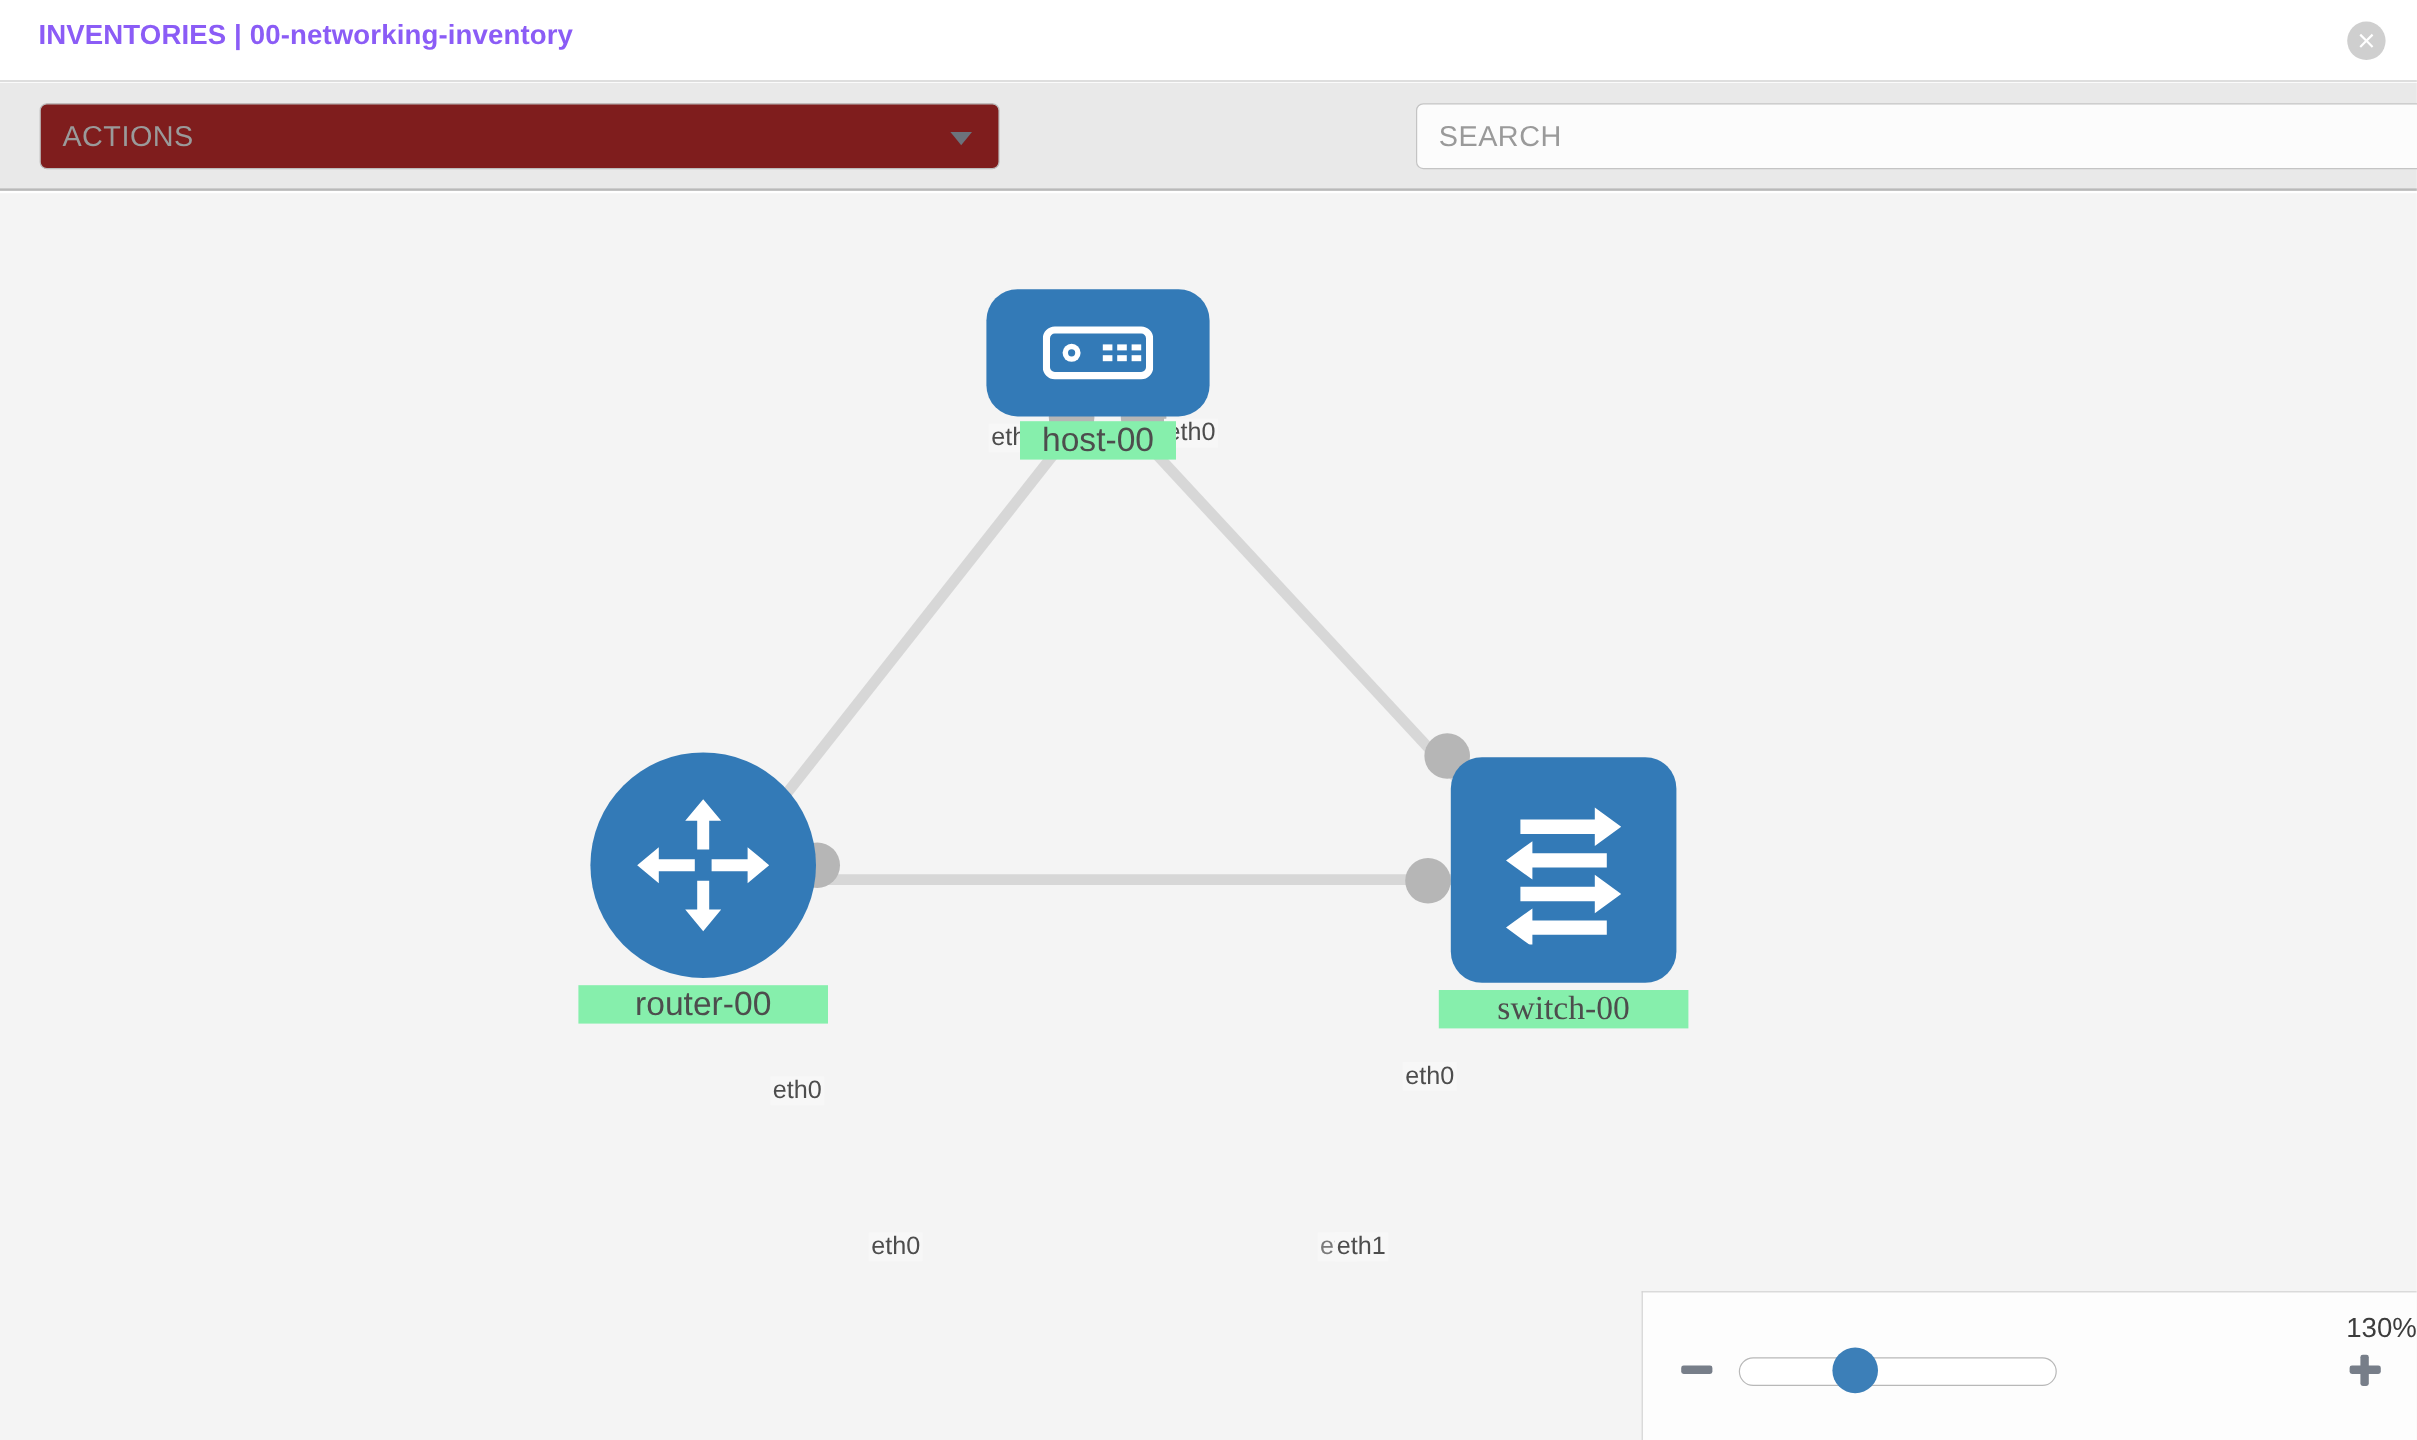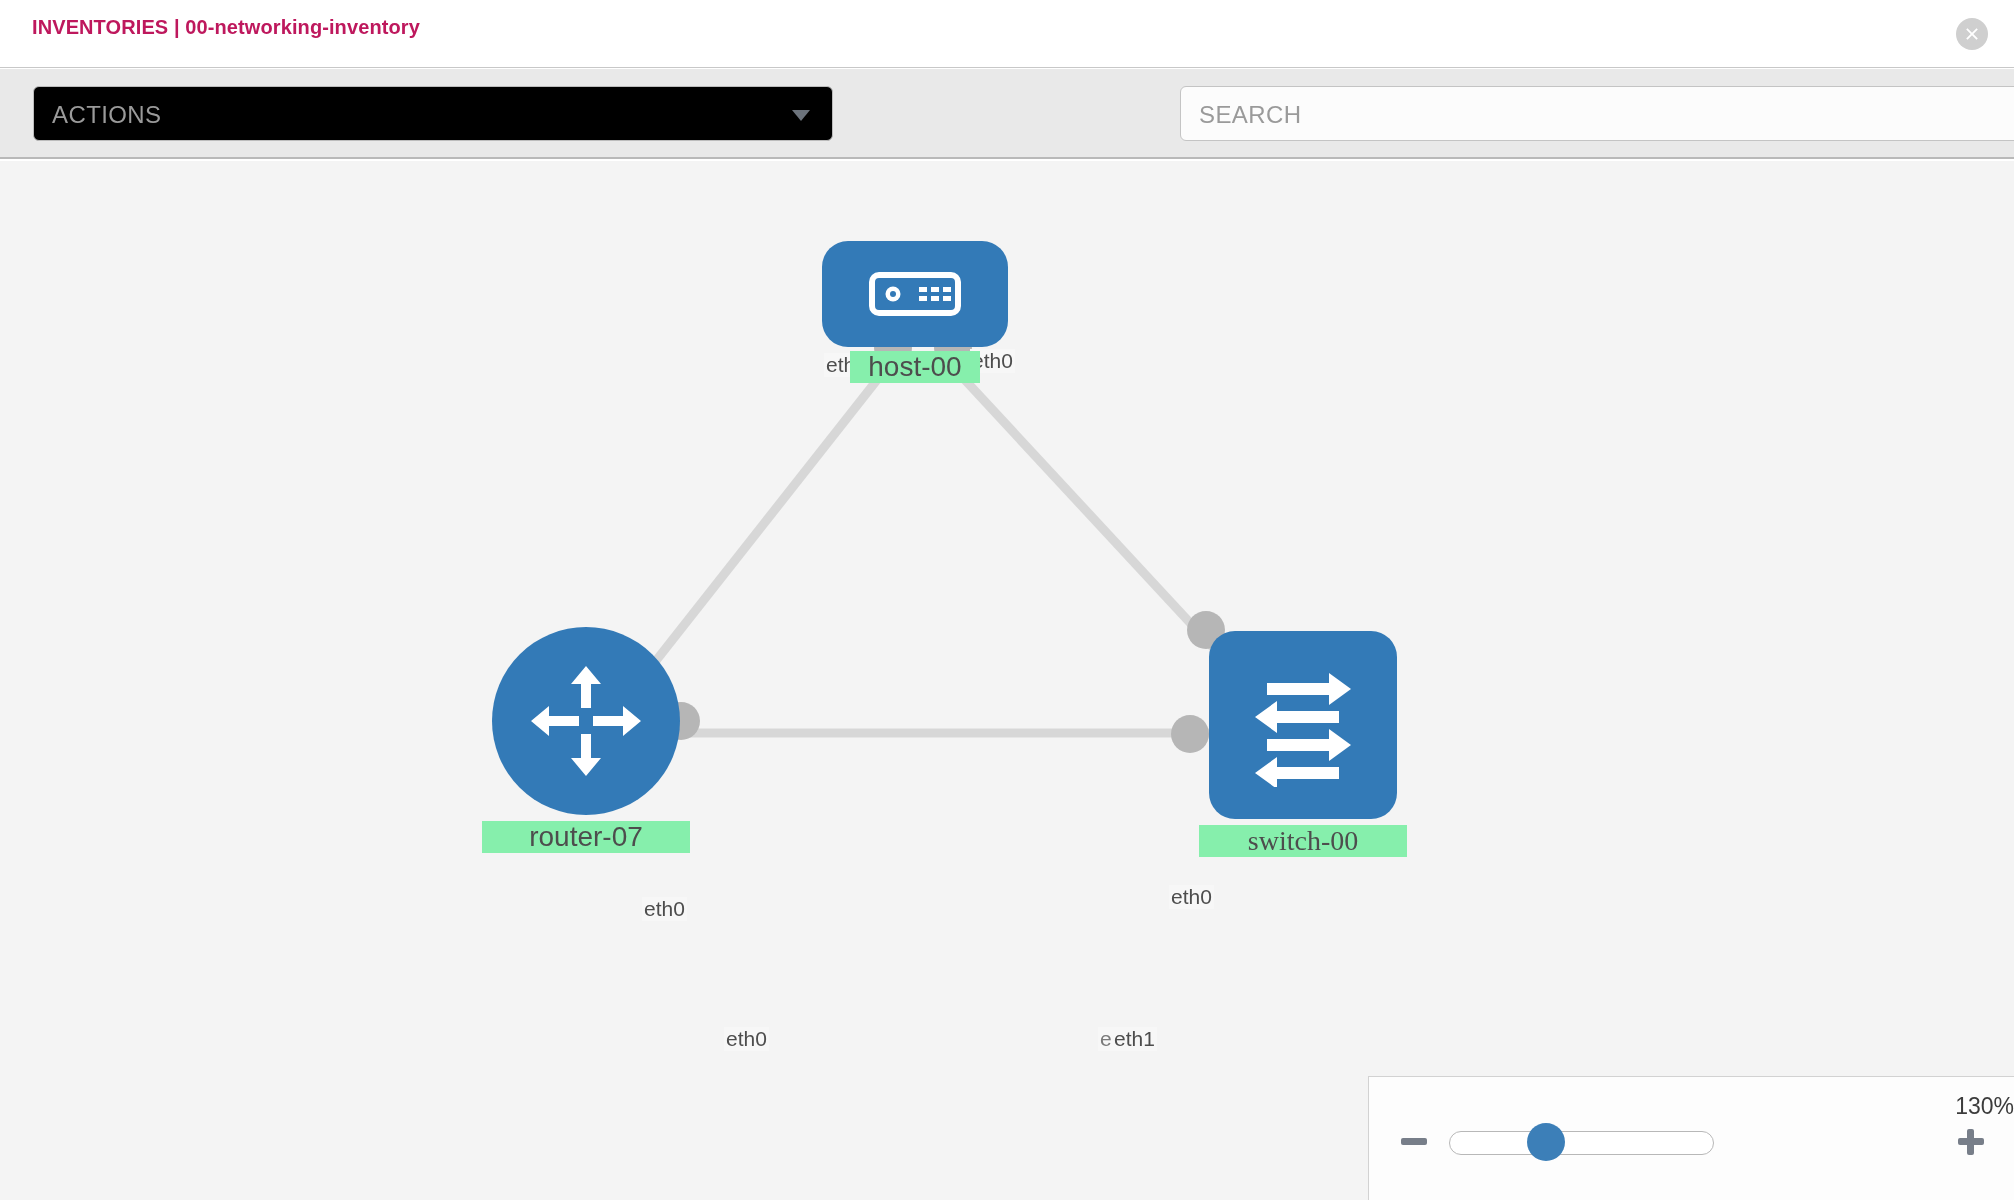--- a/index.html
+++ b/index.html
@@ -12,22 +12,22 @@
 
   
   .header {
     position: absolute; left: 0; top: 0;
     width: 2014px; height: 68px;
     background: #ffffff;
     border-bottom: 1px solid #c8c8c8;
   }
   .page-title {
     position: absolute; left: 32px; top: 16px;
-    font-size: 20px; font-weight: bold;
-    color: #be185d;
+    font-size: 23px; font-weight: bold;
+    color: #8b5cf6;
     letter-spacing: 0.1px;
     white-space: nowrap;
   }
   .close-btn {
     position: absolute; right: 26px; top: 18px;
     width: 32px; height: 32px;
     border-radius: 50%;
     background: #cfcfcf;
     cursor: pointer;
     display: flex; align-items: center; justify-content: center;
@@ -37,21 +37,21 @@
   
   .toolbar {
     position: absolute; left: 0; top: 69px;
     width: 2014px; height: 90px;
     background: #e9e9e9;
     border-bottom: 2px solid #b9b9b9;
   }
   .actions-select {
     position: absolute; left: 33px; top: 17px;
     width: 800px; height: 55px;
-    background: #000000;
+    background: #7f1d1d;
     border: 1px solid #bcbcbc;
     border-radius: 6px;
     cursor: pointer;
   }
   .actions-select .sel-label {
     position: absolute; left: 18px; top: 14px;
     font-size: 24px; color: #9a9a9a;
     letter-spacing: 0.4px;
   }
   .caret {
@@ -250,21 +250,21 @@
 
         <path d="M59 4 L74 22 L64 22 L64 46 L54 46 L54 22 L44 22 Z" fill="#ffffff"></path>
 
         <path d="M59 114 L44 96 L54 96 L54 72 L64 72 L64 96 L74 96 Z" fill="#ffffff"></path>
 
         <path d="M4 59 L22 44 L22 54 L52 54 L52 64 L22 64 L22 74 Z" fill="#ffffff"></path>
 
         <path d="M114 59 L96 74 L96 64 L66 64 L66 54 L96 54 L96 44 Z" fill="#ffffff"></path>
       </svg>
     </div>
-    <div class="node-label" style="left:-10px; top:194px; width:208px;">router-07</div>
+    <div class="node-label" style="left:-10px; top:194px; width:208px;">router-00</div>
   </div>
 
   <div class="node" style="left:1209px; top:470px;font-family:Liberation Serif, serif;">
     <div class="knob" style="left:-22px; top:-20px;"></div>
     <div class="knob" style="left:-38px; top:84px;"></div>
     <div class="node-shape rounded" style="width:188px; height:188px;">
       <svg width="124" height="124" viewBox="0 0 124 124">
 
         <path d="M26 20 L88 20 L88 10 L110 26 L88 42 L88 32 L26 32 Z" fill="#ffffff"></path>
 

